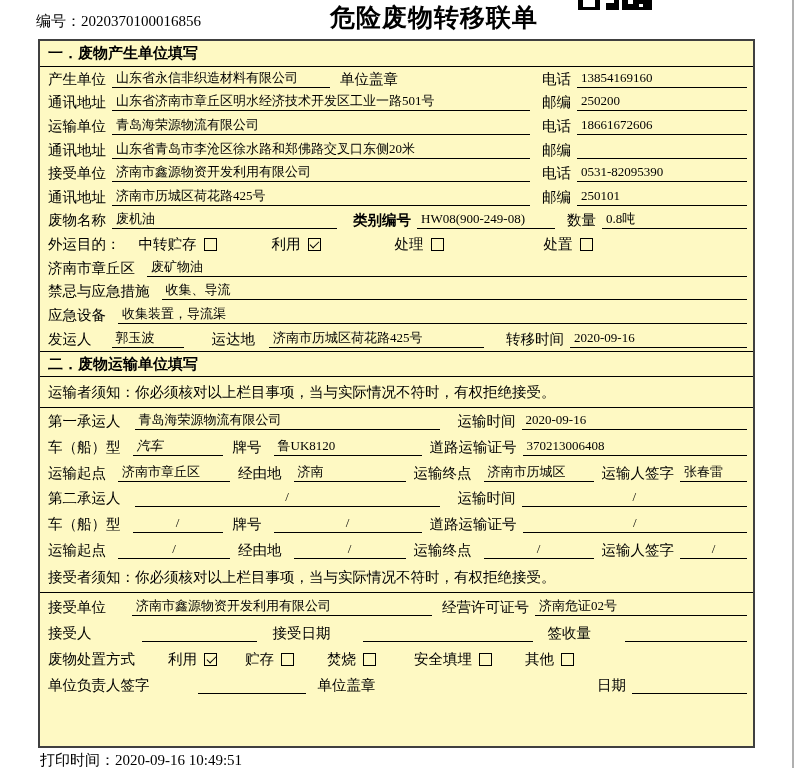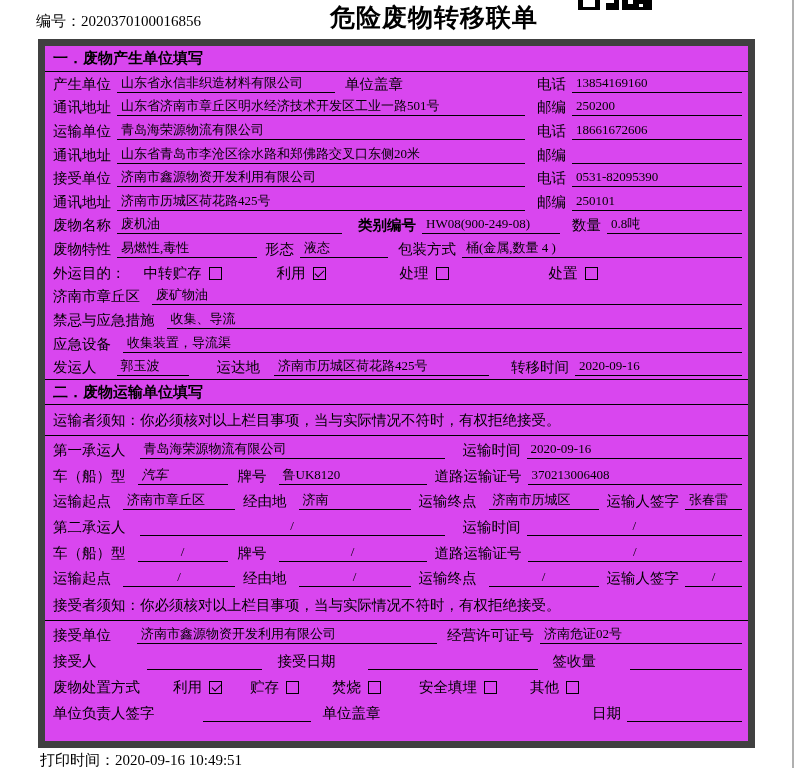--- a/index.html
+++ b/index.html
@@ -11,21 +11,21 @@
   .title{position:absolute;left:330px;top:1px;font-size:25px;font-weight:bold;letter-spacing:1px;white-space:nowrap;}
   
   .qr{position:absolute;left:578px;top:0;width:76px;height:10px;}
   .qr .q{position:absolute;background:#000;}
   .qr .o{position:absolute;left:0;top:0;width:22px;height:10px;box-sizing:border-box;
          border-left:5px solid #000;border-right:5px solid #000;border-bottom:3px solid #000;}
   .qr .w{position:absolute;background:#fff;}
   .edge{position:absolute;left:792px;top:0;width:2px;height:768px;background:#b0b0b0;}
   
   .tbl{position:absolute;left:38px;top:39px;width:717px;height:709px;box-sizing:border-box;
-       border:7px solid #404040;display:flex;flex-direction:column;background:#d946ef;}
+       border:2px solid #404040;display:flex;flex-direction:column;background:#fef9c3;}
   .sec{display:flex;flex-direction:column;}
   .sec-h{height:26px;box-sizing:border-box;line-height:24px;font-weight:bold;font-size:15px;
          padding-left:8px;border-bottom:1.5px solid #000;}
   .bt{border-top:1.5px solid #000;}
   .note{height:31px;box-sizing:border-box;line-height:30px;font-size:14.5px;
         padding-left:8px;border-bottom:1px solid #000;white-space:nowrap;}
   .row{display:flex;align-items:flex-end;padding:0 6px 3px 8px;box-sizing:border-box;}
   .s0 .row{height:23.65px;}
   .s1 .row{height:25.7px;}
   .s2 .row{height:26px;}
@@ -105,28 +105,20 @@
         </div>
         <div class="row">
           <span class="lab">废物名称</span>
           <span class="v" style="width: 225px;">废机油</span>
           <span class="lab" style="margin-left: 16px; font-weight: bold;">类别编号</span>
           <span class="v" style="width: 138px;">HW08(900-249-08)</span>
           <span class="lab" style="margin-left: 12px;">数量</span>
           <span class="v grow">0.8吨</span>
         </div>
         <div class="row">
-          <span class="lab">废物特性</span>
-          <span class="v" style="width: 140px;">易燃性,毒性</span>
-          <span class="lab" style="margin-left: 8px;">形态</span>
-          <span class="v" style="width: 88px;">液态</span>
-          <span class="lab" style="margin-left: 10px;">包装方式</span>
-          <span class="v grow">桶(金属,数量 4 )</span>
-        </div>
-        <div class="row">
           <span class="lab">外运目的：</span>
           <span class="cbw" style="margin-left: 12px;">
             <span class="lab">中转贮存</span>
             <span class="cb"></span>
           </span>
           <span class="cbw" style="margin-left: 55px;">
             <span class="lab">利用</span>
             <span class="cb ck"></span>
           </span>
           <span class="cbw" style="margin-left: 74px;">

